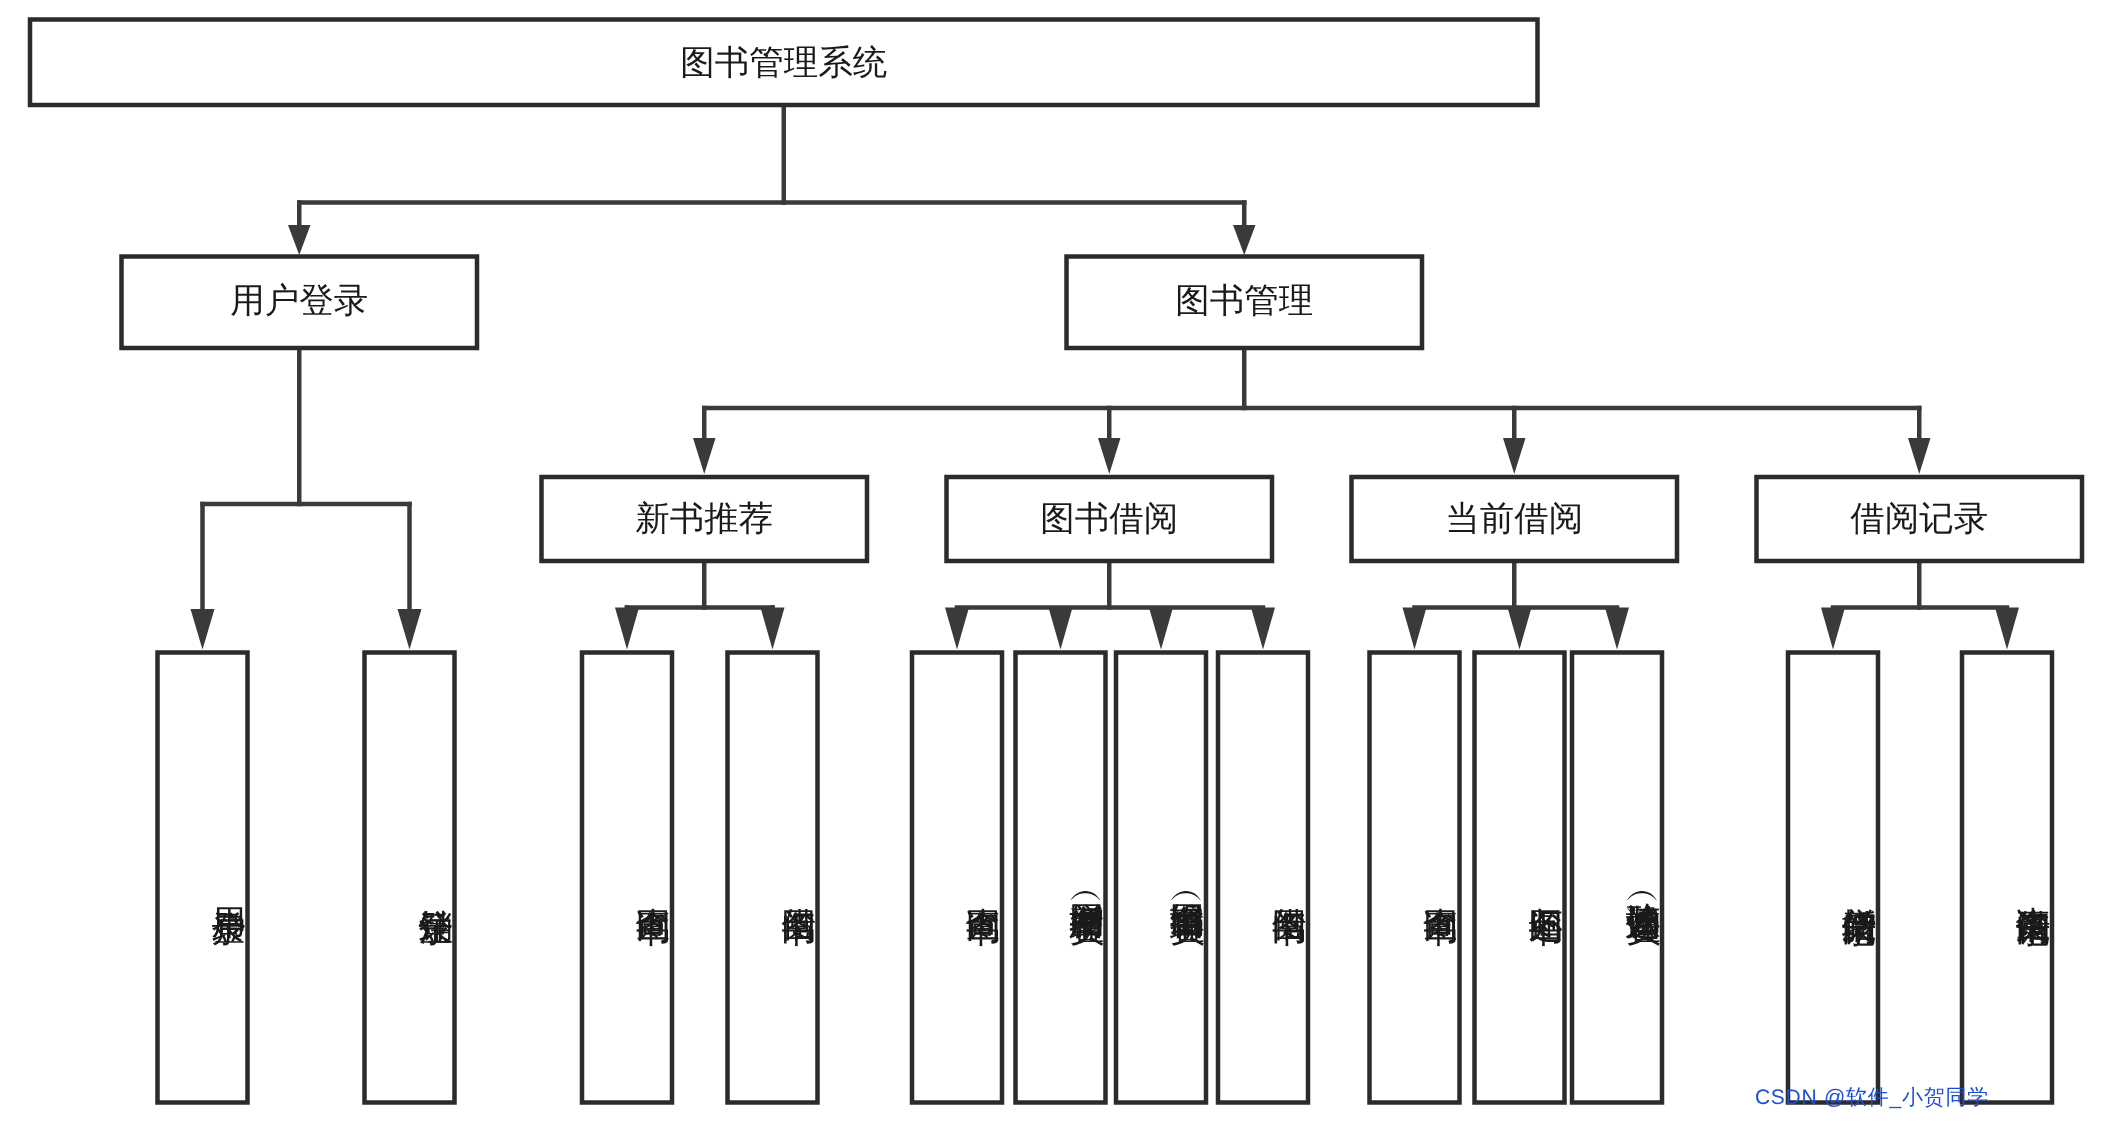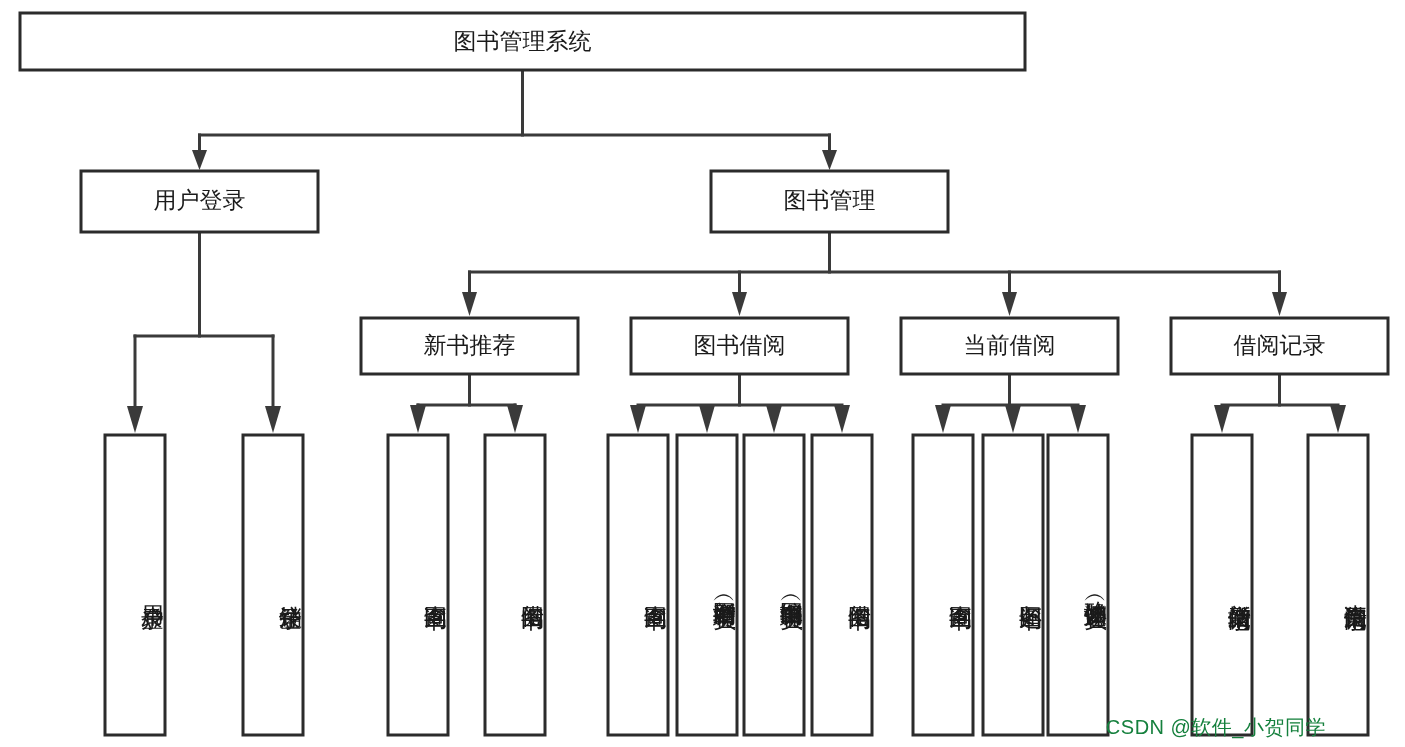--- a/index.html
+++ b/index.html
@@ -61,22 +61,22 @@
     align-items: flex-start;
     justify-content: center;
     white-space: nowrap;
     pointer-events: none;
   }
   .watermark {
     position: absolute;
     right: 8px;
     bottom: 6px;
     font-family: "Liberation Sans", "DejaVu Sans", sans-serif;
-    font-size: 20px;
-    color: #15803d;
+    font-size: 14px;
+    color: #1d4ed8;
     white-space: nowrap;
     letter-spacing: 0.5px;
   }
 </style>
 </head>
 <body>
 
 <div id="diagram-root">
 
   <svg class="diagram-canvas" viewBox="0 0 1405 747">

